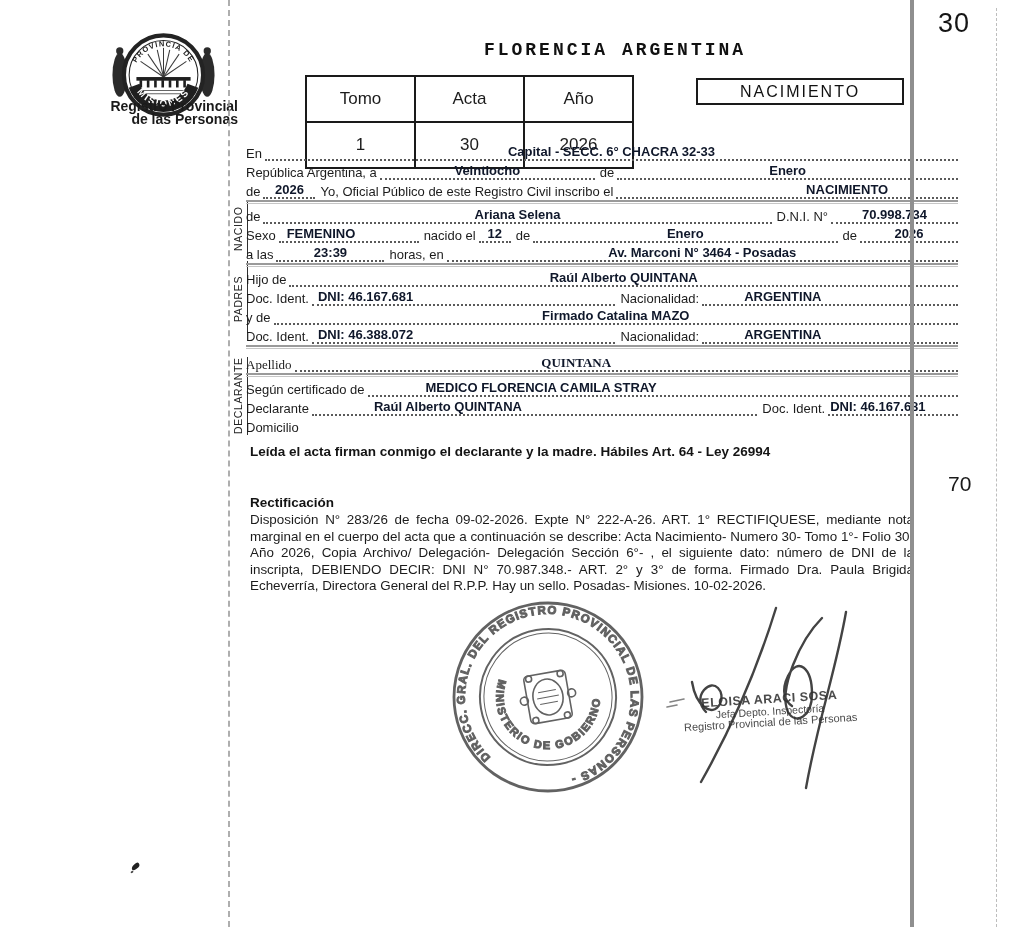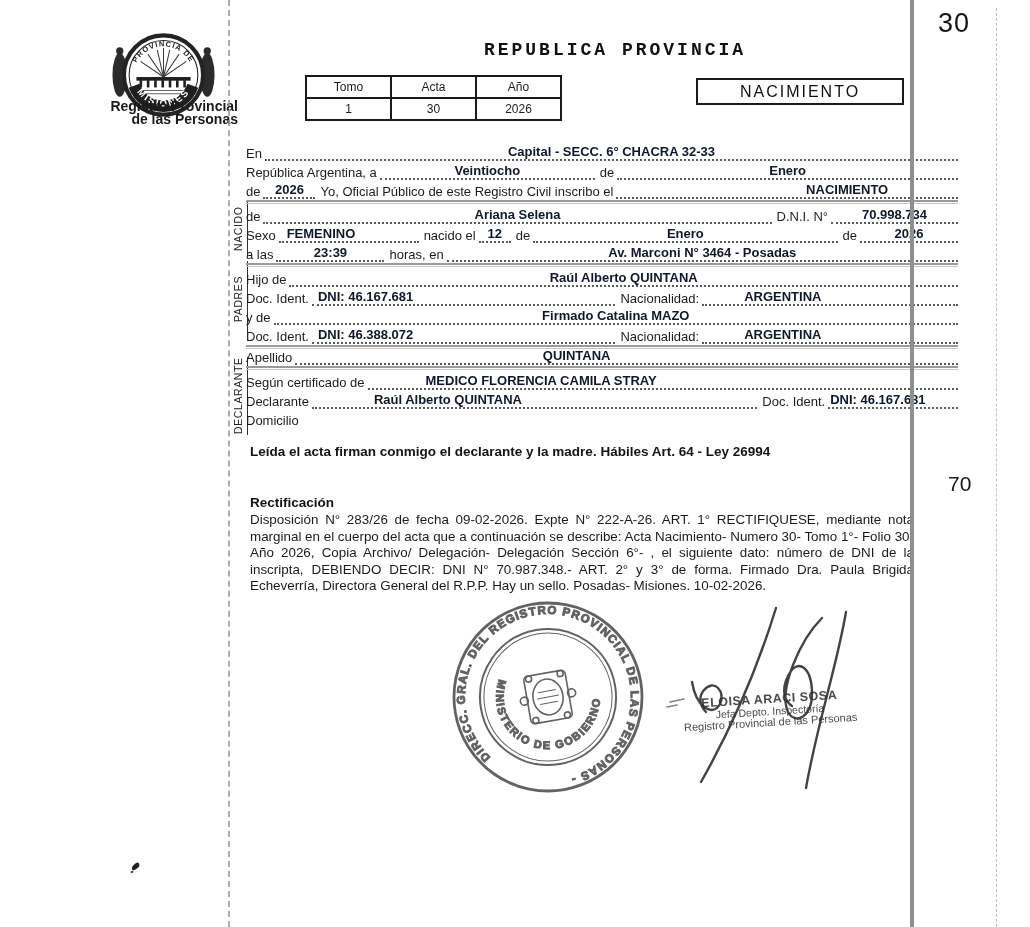--- a/index.html
+++ b/index.html
@@ -14,34 +14,34 @@
   .ink-speck{position:absolute;left:131px;top:864px;width:9px;height:5px;background:#222;border-radius:70% 30% 60% 40%;transform:rotate(-35deg);}
   .ink-speck:after{content:"";position:absolute;left:-3px;top:4px;width:3px;height:2px;background:#444;border-radius:50%;}
 
   
   .pageno-top{position:absolute;left:938px;top:8px;font-size:27px;letter-spacing:1px;color:#151515;}
   .seal-wrap{position:absolute;left:106px;top:26px;width:115px;}
   .seal-caption{position:absolute;left:88px;top:100px;width:150px;text-align:right;font-size:14px;font-weight:700;line-height:12.5px;color:#1a1a1a;}
   .doc-title{position:absolute;left:430px;top:40px;width:370px;text-align:center;
     font-family:"Liberation Mono","DejaVu Sans Mono",monospace;font-weight:700;font-size:18px;letter-spacing:3px;color:#111;}
   .acta-table{position:absolute;left:305px;top:75px;border-collapse:collapse;}
-  .acta-table td{border:2px solid #1a1a1a;width:83px;height:20px;text-align:center;font-size:12px;padding:0;}
+  .acta-table td{border:2px solid #1a1a1a;width:83px;height:20px;text-align:center;font-size:17px;padding:12px;}
   .type-box{position:absolute;left:696px;top:78px;width:204px;height:23px;border:2px solid #1a1a1a;
     text-align:center;font-size:16px;letter-spacing:2px;line-height:23px;color:#111;}
 
   
   .form{position:absolute;left:246px;top:142px;width:712px;}
   .row{display:flex;align-items:flex-end;height:19px;font-size:13px;line-height:15px;white-space:nowrap;}
   .lbl{padding-right:3px;}
   .lbl.mid{padding-left:5px;}
   .fill{flex:1;border-bottom:2px dotted #5a5a5a;text-align:center;overflow:visible;}
   .val{font-weight:700;color:#0f172a;}
   .fill.vleft{text-align:left;}
   .sep{height:1px;border-top:2px solid #9a9a9a;border-bottom:1px solid #c6c6c6;margin:1px 0;}
-  .row.short{height:15px;}
+  .row.short{height:22px;font-family:Liberation Serif, serif;}
 
   .side-label{position:absolute;width:14px;display:flex;align-items:center;justify-content:center;
     writing-mode:vertical-rl;transform:rotate(180deg);font-size:10.5px;letter-spacing:.6px;color:#222;}
   .side-bracket{position:absolute;left:247px;width:1px;background:#2f2f2f;}
 
   .closing-note{position:absolute;left:250px;top:444px;width:668px;font-size:13.5px;font-weight:700;
     line-height:16.5px;text-align:justify;color:#141414;}
   .pageno-mid{position:absolute;left:948px;top:472px;font-size:21px;color:#1a1a1a;}
   .rect-heading{position:absolute;left:250px;top:495px;font-size:13.5px;font-weight:700;color:#141414;}
   .rect-body{position:absolute;left:250px;top:512px;width:664px;font-size:13.4px;line-height:16.6px;
@@ -111,21 +111,21 @@
       <text font-family="Liberation Sans, sans-serif" font-size="9" font-weight="700" fill="#ffffff" letter-spacing="2">
         <textPath href="#sealBot" startOffset="50%" text-anchor="middle">MISIONES</textPath>
       </text>
     </svg>
   </div>
   <div class="seal-caption">
     <div>Registro Provincial</div>
     <div>de las Personas</div>
   </div>
 
-  <div class="doc-title">REPUBLICA PROVINCIA</div>
+  <div class="doc-title">FLORENCIA ARGENTINA</div>
   <table class="acta-table">
     <tbody>
         <tr>
       <td>Tomo</td>
       <td>Acta</td>
       <td>Año</td>
     </tr>
     <tr>
       <td>1</td>
       <td>30</td>

